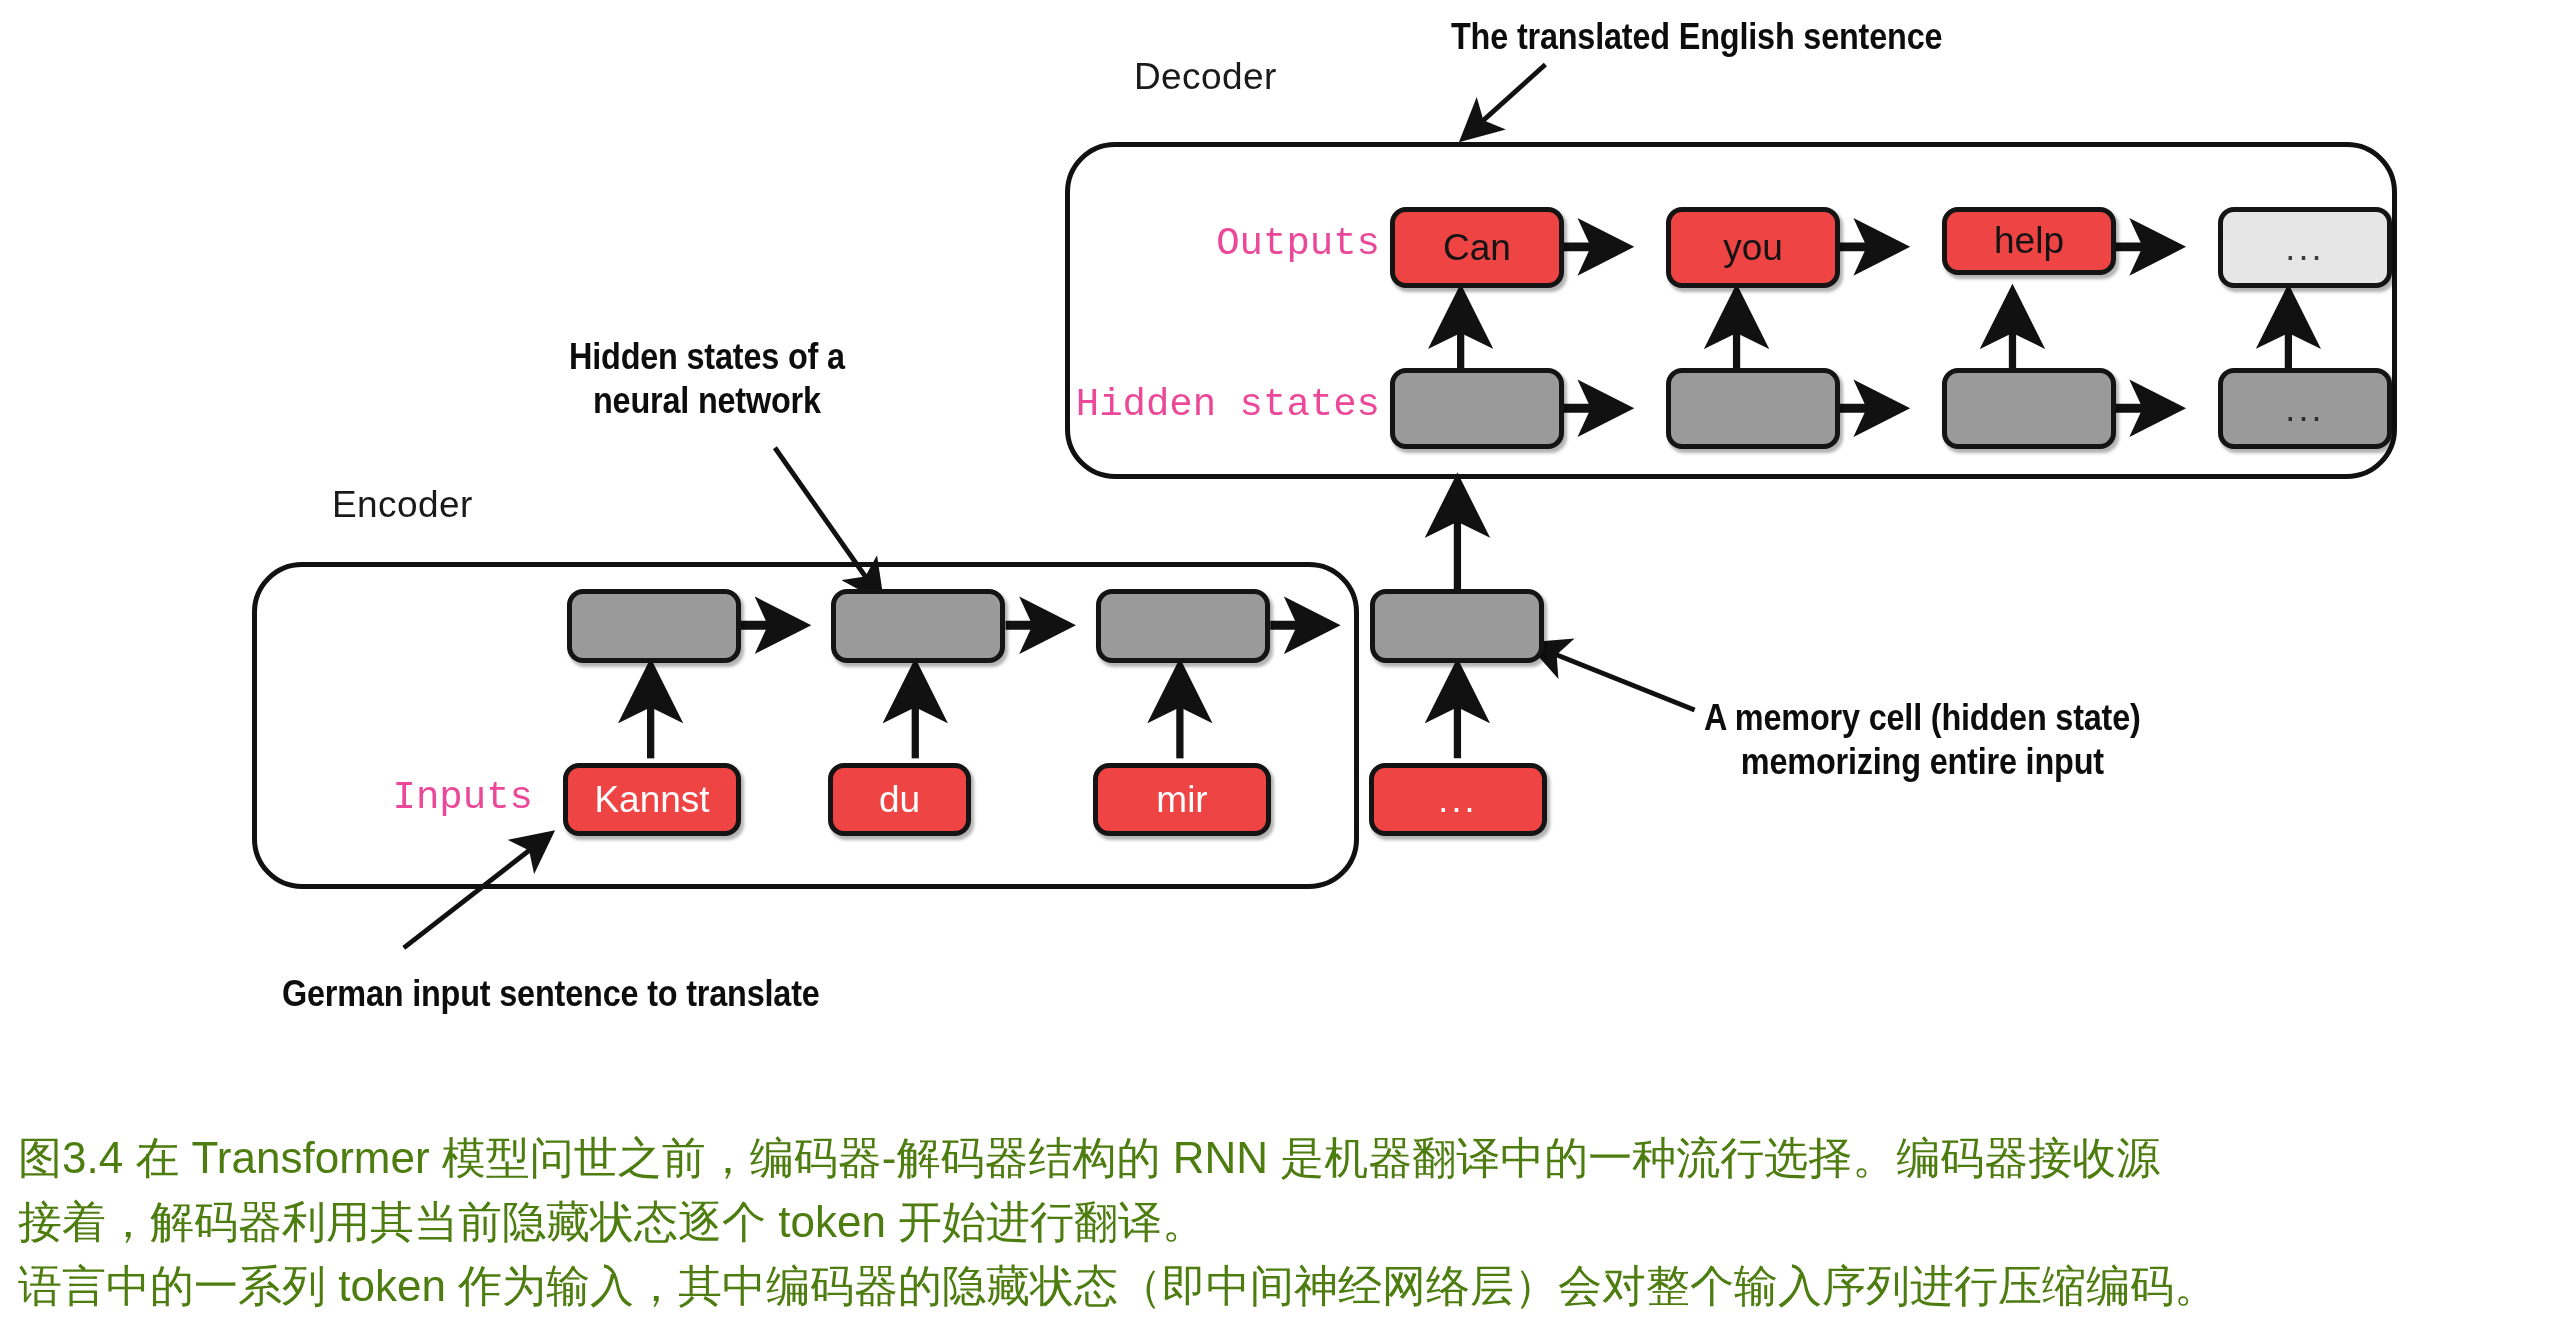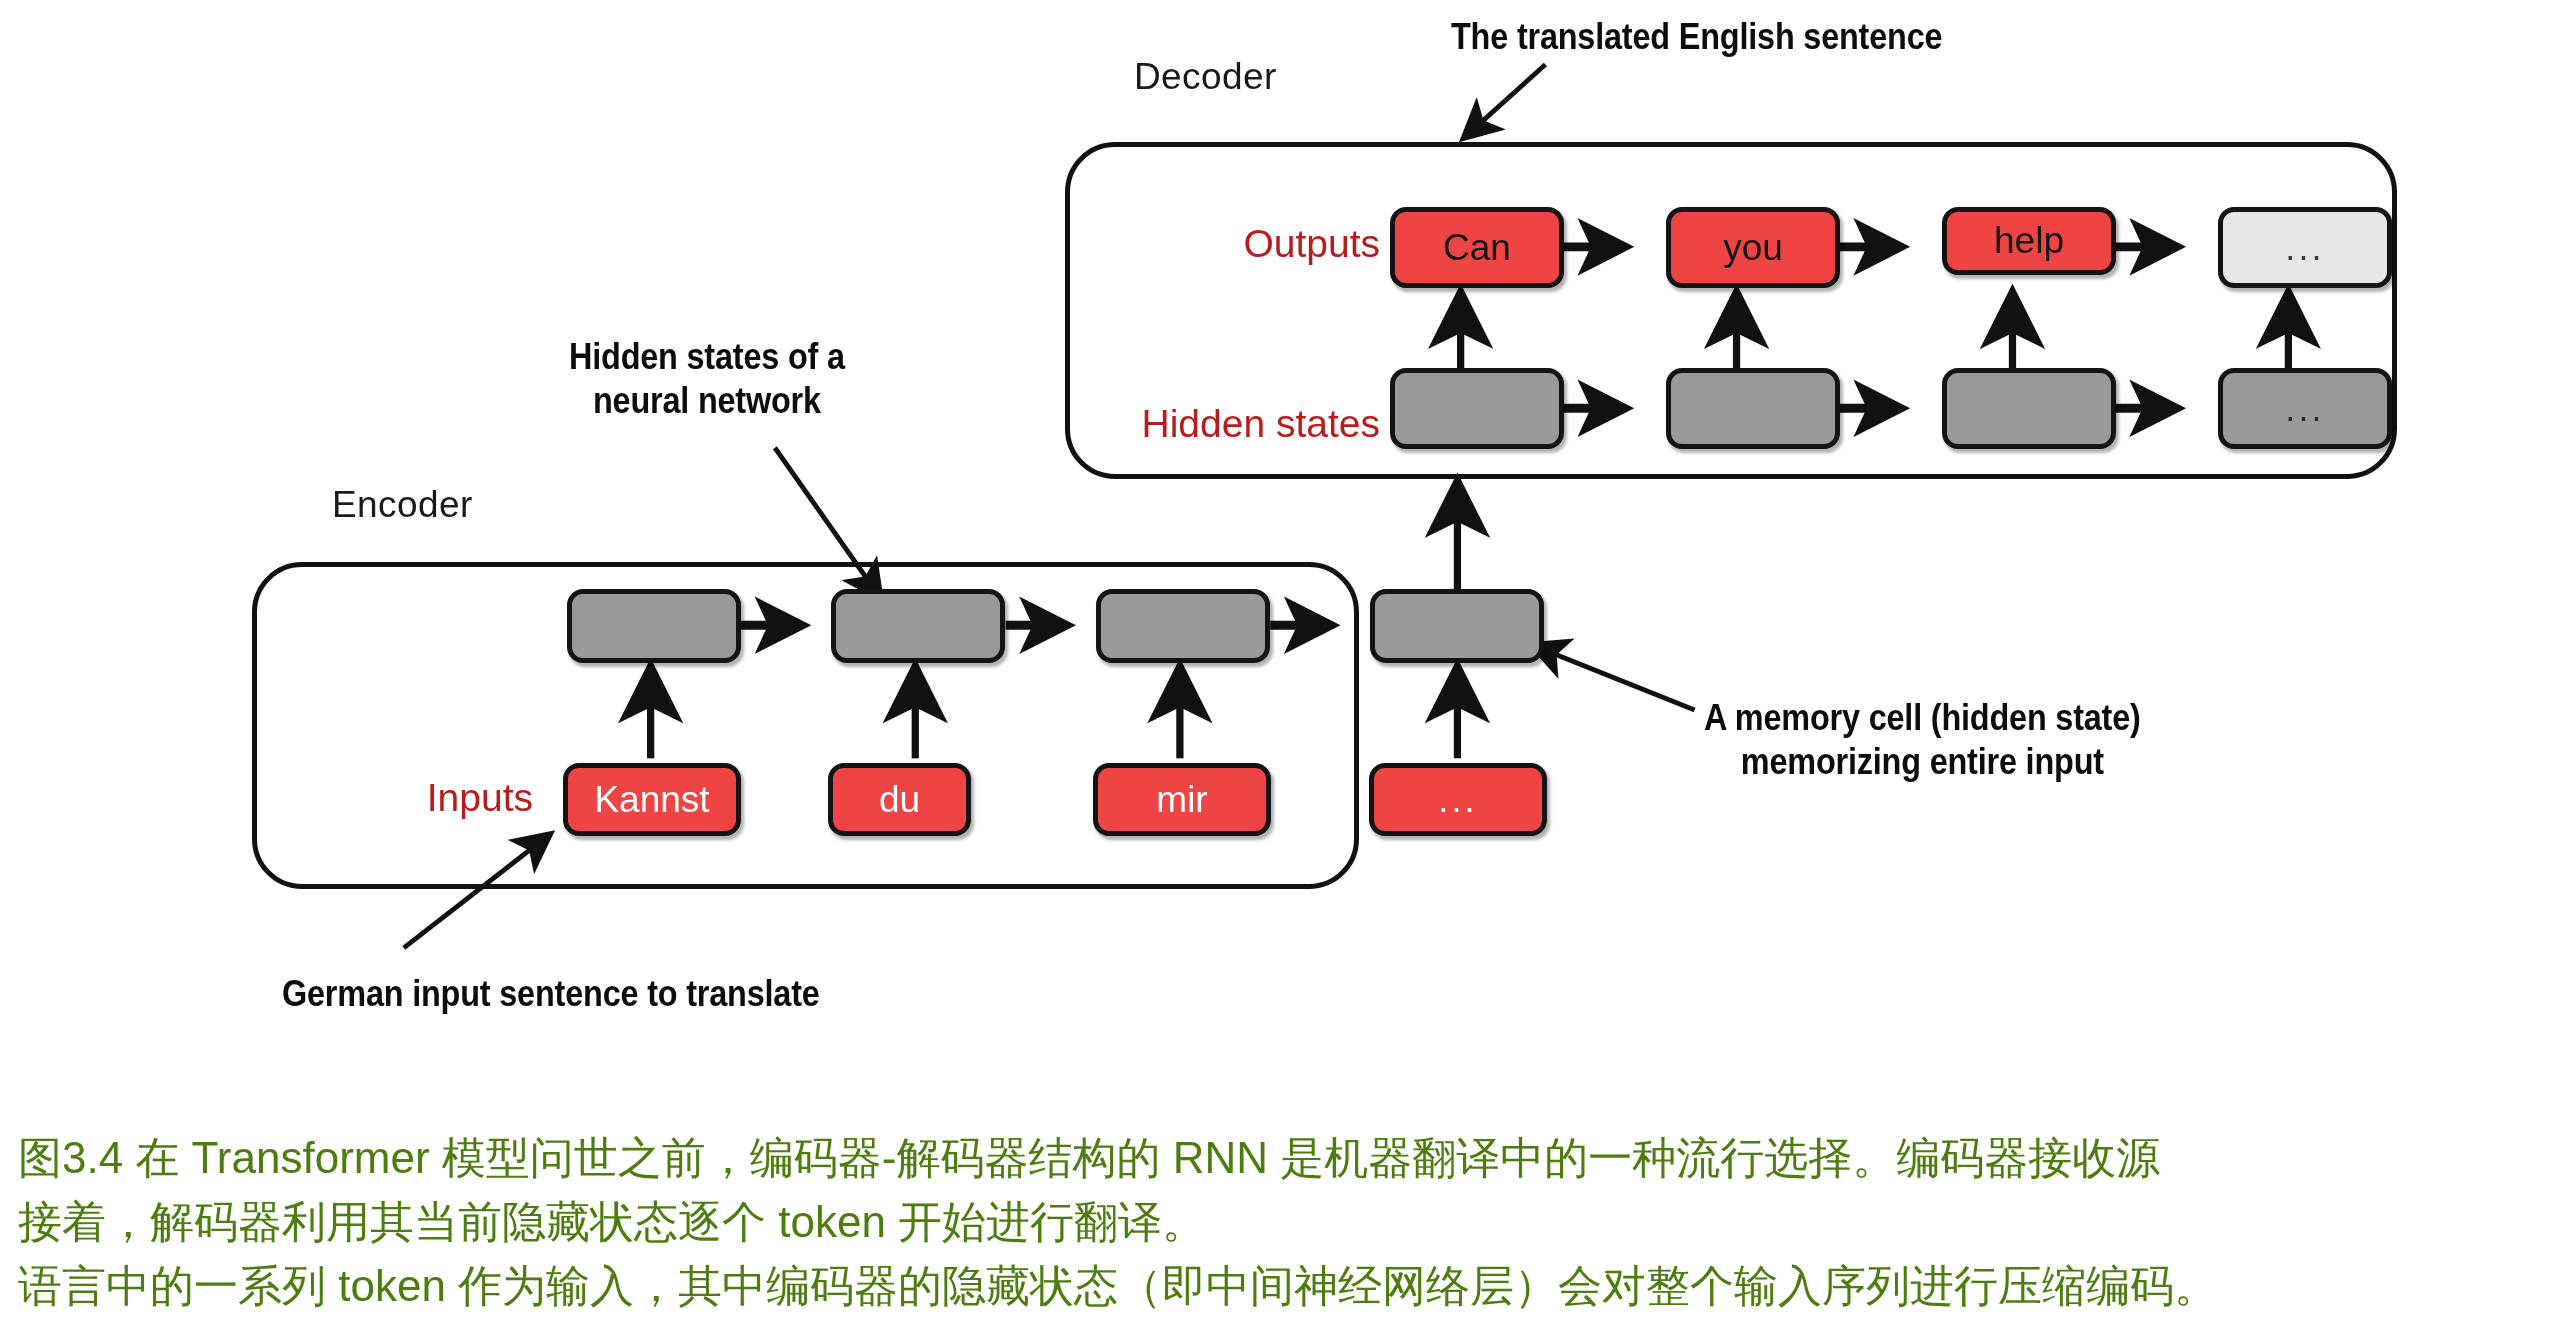--- a/index.html
+++ b/index.html
@@ -61,29 +61,29 @@
     color: #1a1a1a;
     letter-spacing: 0.4px;
     white-space: nowrap;
   }
   #encoder-title { left: 332px; top: 484px; }
   #decoder-title { left: 1134px; top: 56px; }
 
   
   .row-label {
     position: absolute;
-    font-family: Liberation Sans, sans-serif;
+    font-family: Liberation Mono, monospace;
     font-size: 39px;
     font-weight: 400;
-    color: #b91c1c;
+    color: #ec4899;
     white-space: nowrap;
     text-align: right;
   }
   #label-outputs       { left: 1130px; top: 222px; width: 250px; }
-  #label-hidden-states { left: 1073px; top: 383px; width: 307px; margin-top: 19px; }
+  #label-hidden-states { left: 1073px; top: 383px; width: 307px; }
   #label-inputs        { left: 299px;  top: 776px; width: 234px; }
 
   
   .cell {
     position: absolute;
     border: 5.6px solid #141414;
     border-radius: 16px;
     box-sizing: border-box;
     display: flex;
     align-items: center;

